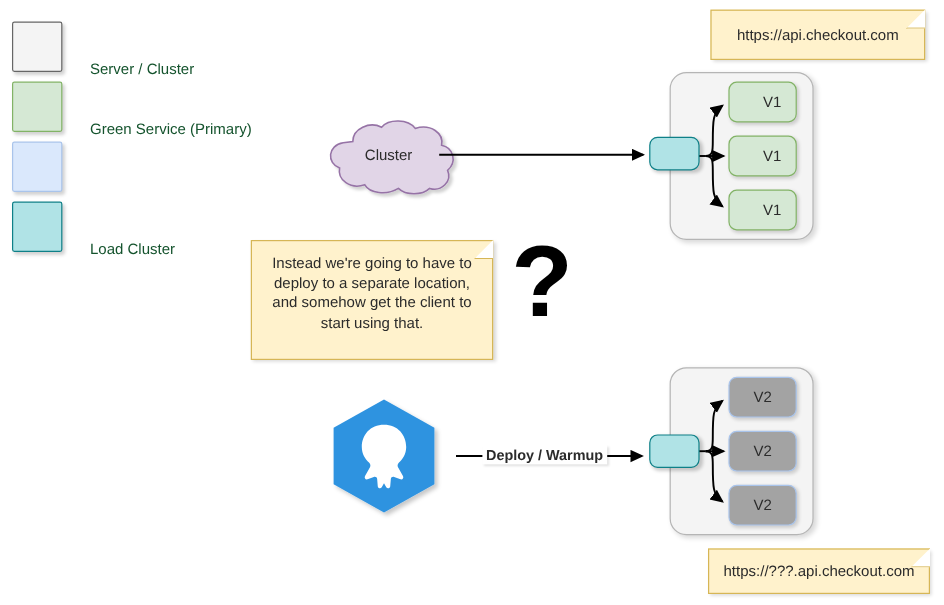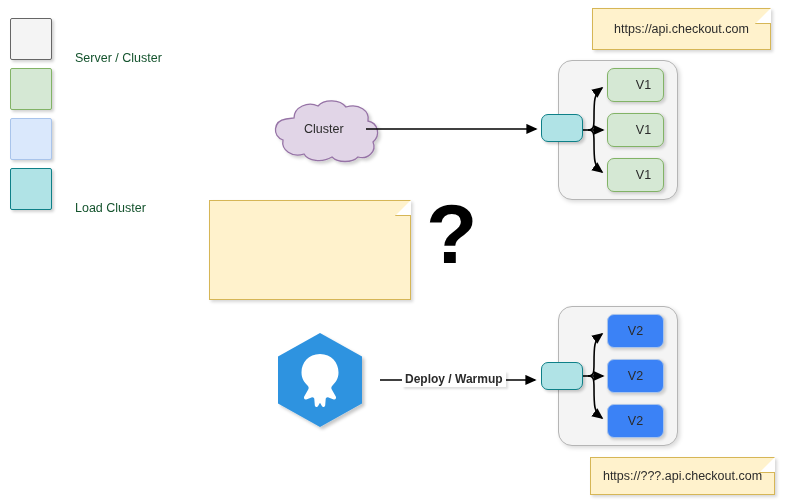--- a/index.html
+++ b/index.html
@@ -26,21 +26,21 @@
     box-shadow:2px 2px 4px rgba(0,0,0,0.15);
   }
 
   
   .node{
     border-radius:7px;display:flex;align-items:center;justify-content:center;
     font-size:12.5px;color:#2b2b2b;
     box-shadow:1.5px 1.5px 3px rgba(0,0,0,0.16);
   }
   .node-green{background:#d5e8d4;border:1px solid #82b366;padding-left:16px;}
-  .node-blue{background:#3b82f6;border:1px solid #a9c4eb;}
+  .node-blue{background:#a3a3a3;border:1px solid #a9c4eb;}
 
   
   .lb{
     background:#b0e3e6;border:1.4px solid #0e8088;border-radius:7px;
     box-shadow:2px 2px 3px rgba(0,0,0,0.2);
   }
 
   
   .note{
     background:#fff2cc;border:1px solid #d6b656;
@@ -77,20 +77,21 @@
 <body>
 
 <div id="canvas">
 
   <div class="abs" style="left:10px;top:18px;width:240px;height:190px;">
 
     <div class="abs legend-swatch" style="left:0px;top:0px;background:#f4f4f4;border:1px solid #666666;"></div>
     <div class="abs legend-label" style="left:65px;top:34px;">Server / Cluster</div>
 
     <div class="abs legend-swatch" style="left:0px;top:50px;background:#d5e8d4;border:1px solid #82b366;"></div>
+    <div class="abs legend-label" style="left:65px;top:84px;">Green Service (Primary)</div>
 
     <div class="abs legend-swatch" style="left:0px;top:100px;background:#dae8fc;border:1px solid #a9c4eb;"></div>
 
     <div class="abs legend-swatch" style="left:0px;top:150px;background:#b0e3e6;border:1px solid #0e8088;"></div>
     <div class="abs legend-label" style="left:65px;top:184px;">Load Cluster</div>
   </div>
 
   <div class="abs note" style="left:592px;top:8px;width:179px;height:42px;">
     <div class="fold"></div>
     <div class="note-url">https://api.checkout.com</div>
@@ -141,20 +142,21 @@
     <defs>
       <marker id="ah-c" markerWidth="7" markerHeight="7" refX="6" refY="3.2" orient="auto">
         <path d="M0,0 L7,3.2 L0,6.4 z" fill="#000000"></path>
       </marker>
     </defs>
     <path d="M0,9 L170,9" stroke="#000000" stroke-width="1.6" fill="none" marker-end="url(#ah-c)"></path>
   </svg>
 
   <div class="abs note" style="left:209px;top:200px;width:202px;height:100px;">
     <div class="fold"></div>
+    <div class="note-text">Instead we're going to have to deploy to a separate location, and somehow get the client to start using that.</div>
   </div>
 
   <div class="abs qmark" style="left:426px;top:192px;width:70px;height:90px;">
     <span>?</span>
   </div>
 
   <svg class="abs" style="left:274px;top:331px;width:96px;height:98px;" width="96" height="98" viewBox="0 0 96 98">
     <defs>
       <filter id="hshadow" x="-25%" y="-25%" width="160%" height="160%">
         <feDropShadow dx="2.5" dy="2.5" stdDeviation="1.6" flood-color="#000000" flood-opacity="0.22"></feDropShadow>

